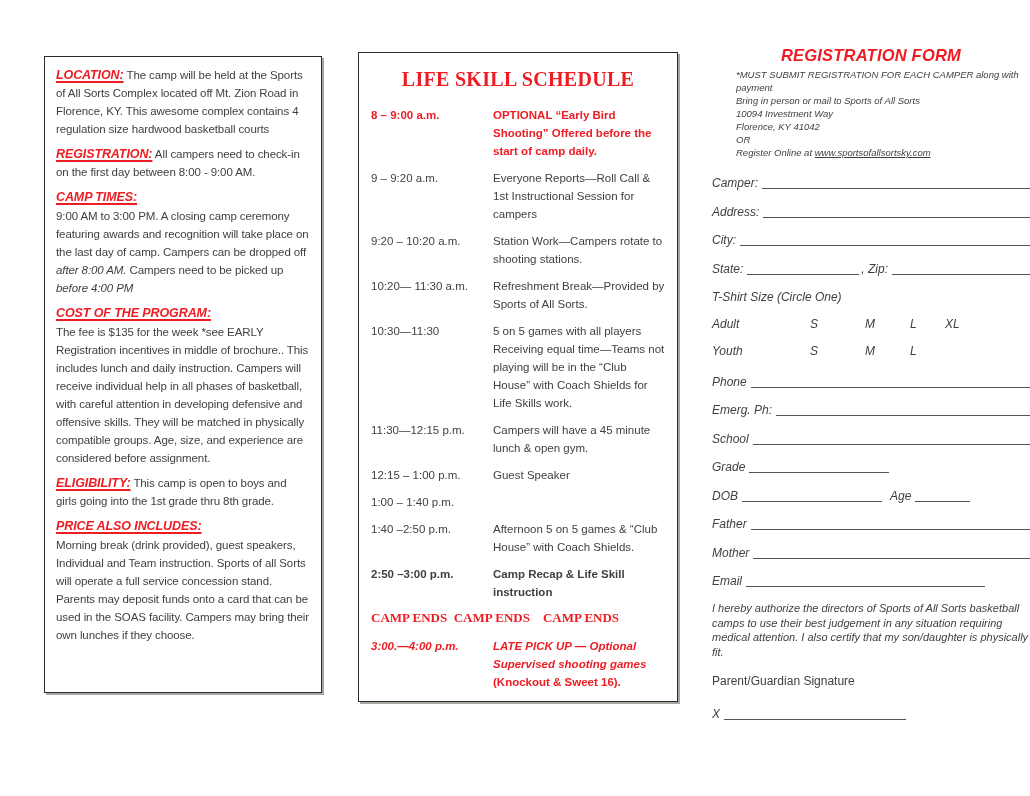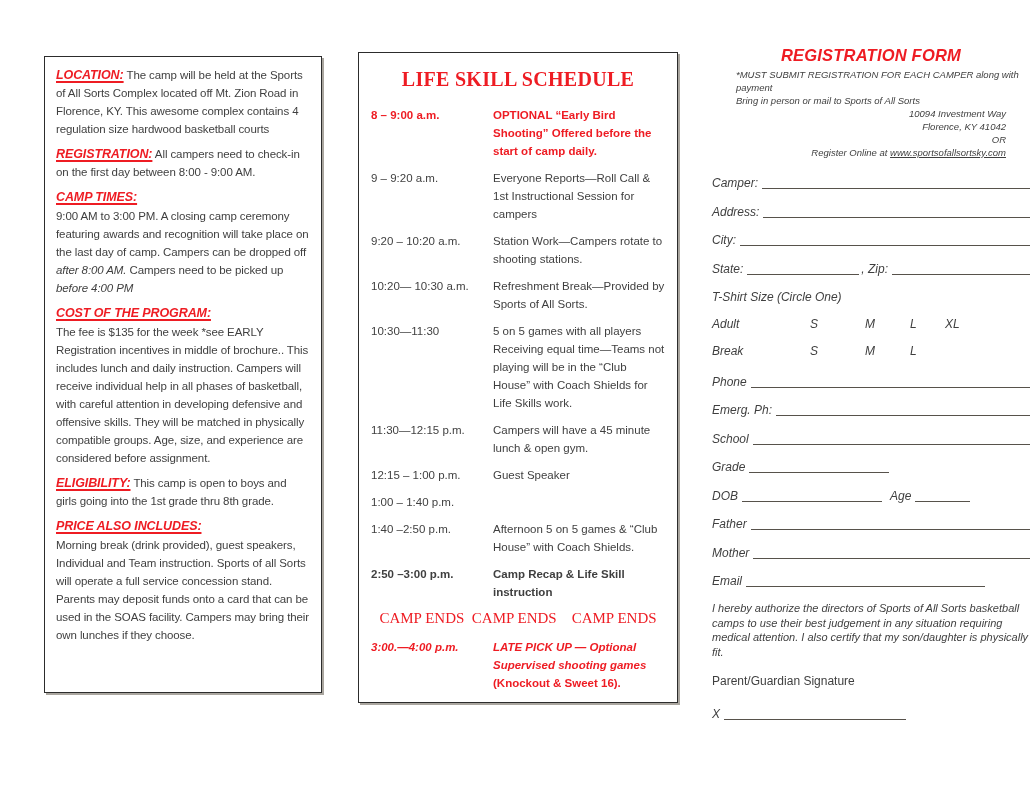--- a/index.html
+++ b/index.html
@@ -37,31 +37,31 @@
   .srow{display:flex;margin-bottom:9px;font-size:11.5px;line-height:18px;}
   .srow .time{width:118px;flex:none;}
   .srow .desc{flex:1;padding-left:4px;}
   .srow.redrow{color:var(--red);font-weight:bold;}
   .srow.boldrow{font-weight:bold;}
   .srow.laterow{color:var(--red);font-weight:bold;margin-bottom:0;}
   .laterow .time,.laterow .ditalic{font-style:italic;}
   .laterow .dblock{display:block;font-style:normal;}
   .hotshot{font-size:13px;letter-spacing:0.2px;}
   .camp-ends{
-    font-family:"Liberation Serif",serif;font-weight:normal;color:var(--red);
-    font-size:15px;text-align:center;white-space:pre;margin:1px 0 11px 0;
+    font-family:"Liberation Serif",serif;font-weight:bold;color:var(--red);
+    font-size:13px;white-space:pre;margin:1px 0 11px 0;
   }
   
   #right-panel{position:absolute;left:712px;top:46px;width:318px;box-sizing:border-box;}
   .form-title{
     text-align:center;color:var(--red);font-weight:bold;font-style:italic;
     font-size:16.5px;margin:0 0 3px 0;letter-spacing:0.2px;
   }
   .note{font-size:9.5px;font-style:italic;line-height:13px;padding-left:24px;}
-  .note .c{text-align:right;padding-right:24px;}
+  .note .c{text-align:left;padding-right:24px;}
   .note .lnk{text-decoration:underline;}
   .frow{display:flex;margin-top:14.5px;font-size:12px;font-style:italic;line-height:14px;}
   .frow.first{margin-top:17px;text-align:center;}
   .fline{flex:1;border-bottom:1.2px solid var(--line);margin-left:4px;margin-bottom:1px;align-self:flex-end;height:0;}
   .fline.fixed140{flex:none;width:140px;}
   .fline.fixed112{flex:none;width:112px;}
   .fline.fixed182{flex:none;width:182px;}
   .frow .lbl2{margin-left:2px;}
   .frow.inset60{padding-right:60px;}
   .frow.inset45{padding-right:45px;}
@@ -126,21 +126,21 @@
     <div class="time">9 – 9:20 a.m.</div>
     <div class="desc">Everyone Reports—Roll Call &amp; 1st Instructional Session for campers</div>
   </div>
 
   <div class="srow">
     <div class="time">9:20 – 10:20 a.m.</div>
     <div class="desc">Station Work—Campers rotate to shooting stations.</div>
   </div>
 
   <div class="srow">
-    <div class="time">10:20— 10:30 a.m.</div>
+    <div class="time">10:20— 11:30 a.m.</div>
     <div class="desc">Refreshment Break—Provided by Sports of All Sorts.</div>
   </div>
 
   <div class="srow">
     <div class="time">10:30—11:30</div>
     <div class="desc">5 on 5 games with all players Receiving equal time—Teams not playing will be in the “Club House” with Coach Shields for Life Skills work.</div>
   </div>
 
   <div class="srow">
     <div class="time">11:30—12:15 p.m.</div>
@@ -214,21 +214,21 @@
 
   <div class="tsz">
     <span class="cat">Adult</span>
       <span class="sz s1">S</span>
       <span class="sz s2">M</span>
       <span class="sz s3">L</span>
       <span class="sz">XL</span>
   </div>
 
   <div class="tsz">
-    <span class="cat">Break</span>
+    <span class="cat">Youth</span>
       <span class="sz s1">S</span>
       <span class="sz s2">M</span>
       <span class="sz s3">L</span>
   </div>
 
   <div class="frow" style="margin-top:17px;">
     <span>Phone</span>
       <span class="fline"></span>
   </div>
 

